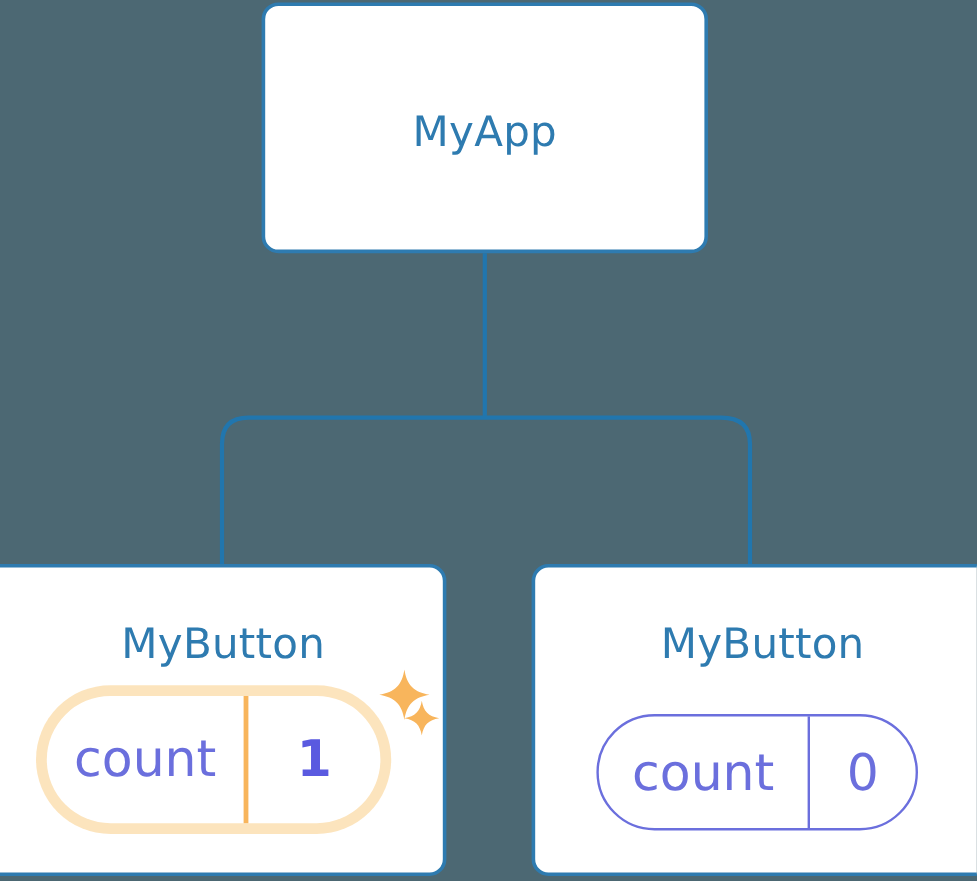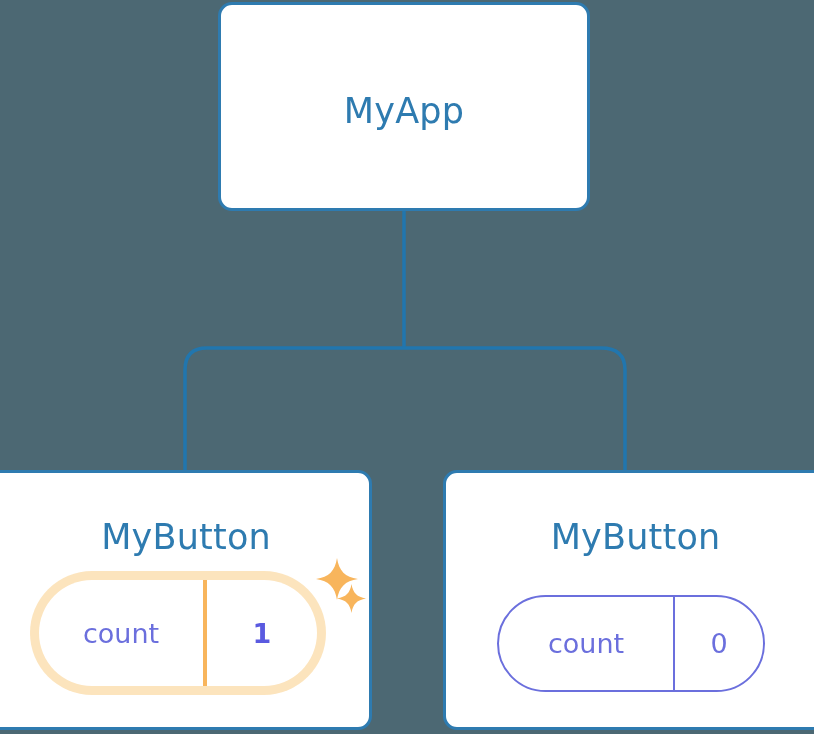--- a/index.html
+++ b/index.html
@@ -95,21 +95,21 @@
     align-items: stretch;
     box-sizing: border-box;
     border-radius: 999px;
     background: #ffffff;
   }
 
   .pill-label, .pill-value {
     display: flex;
     align-items: center;
     justify-content: center;
-    font-size: 27px;
+    font-size: 42px;
     line-height: 1;
     box-sizing: border-box;
     white-space: nowrap;
   }
 
   
   #pill-right {
     left: 51px;
     top: 122px;
     width: 268px;

